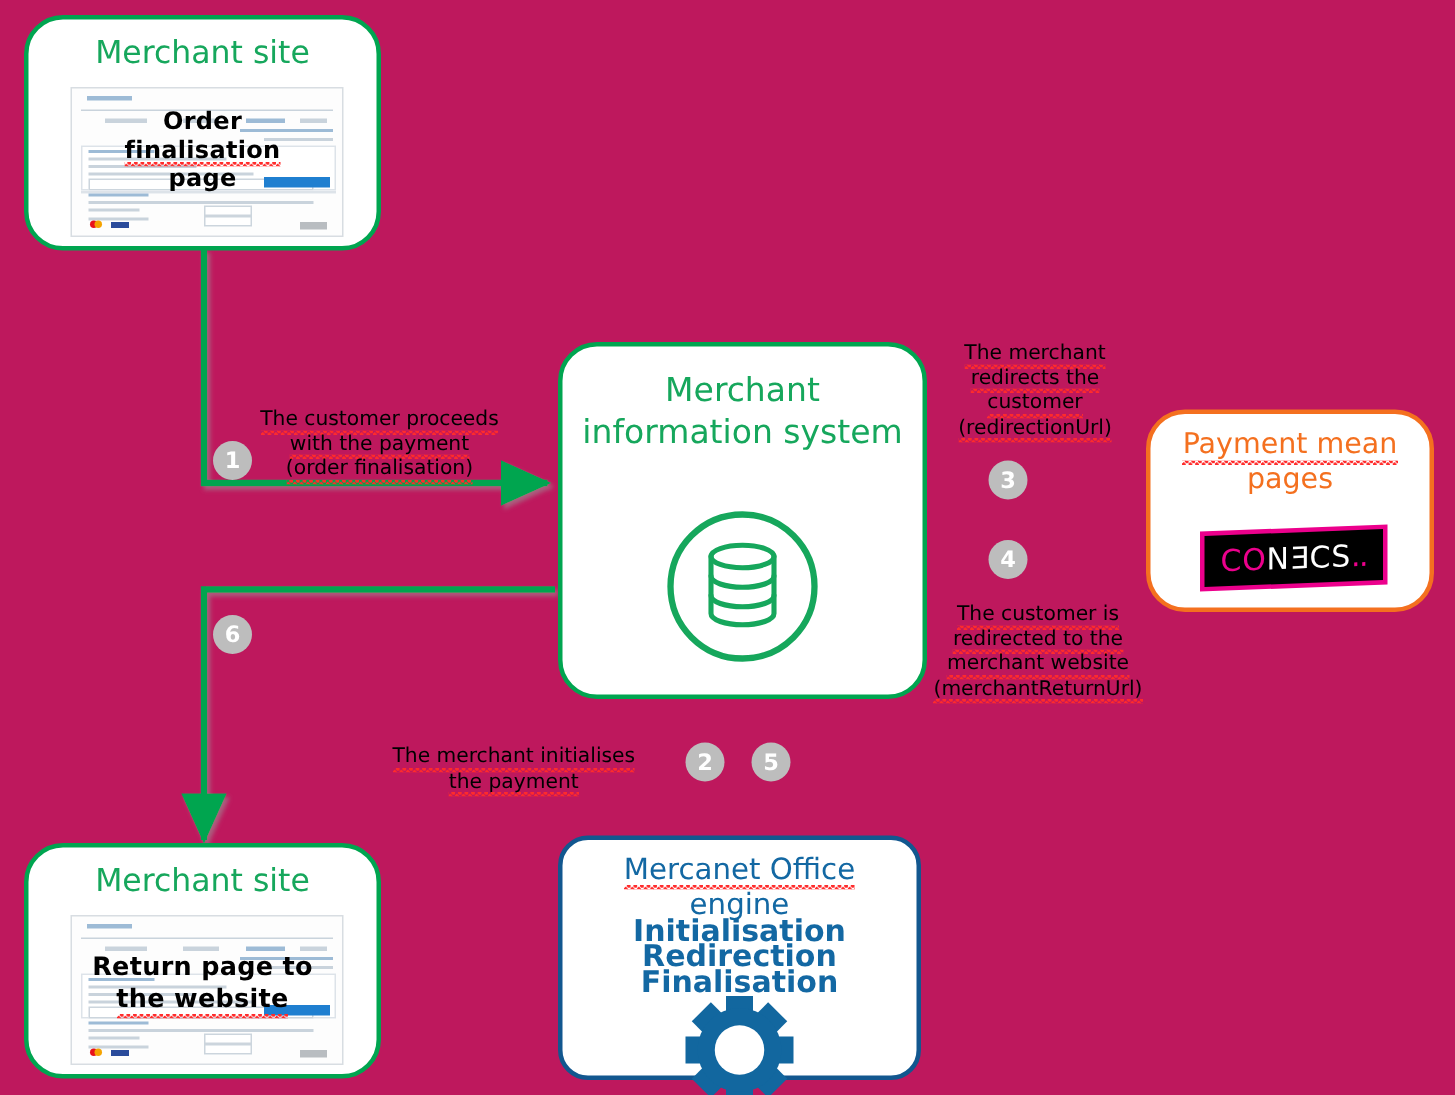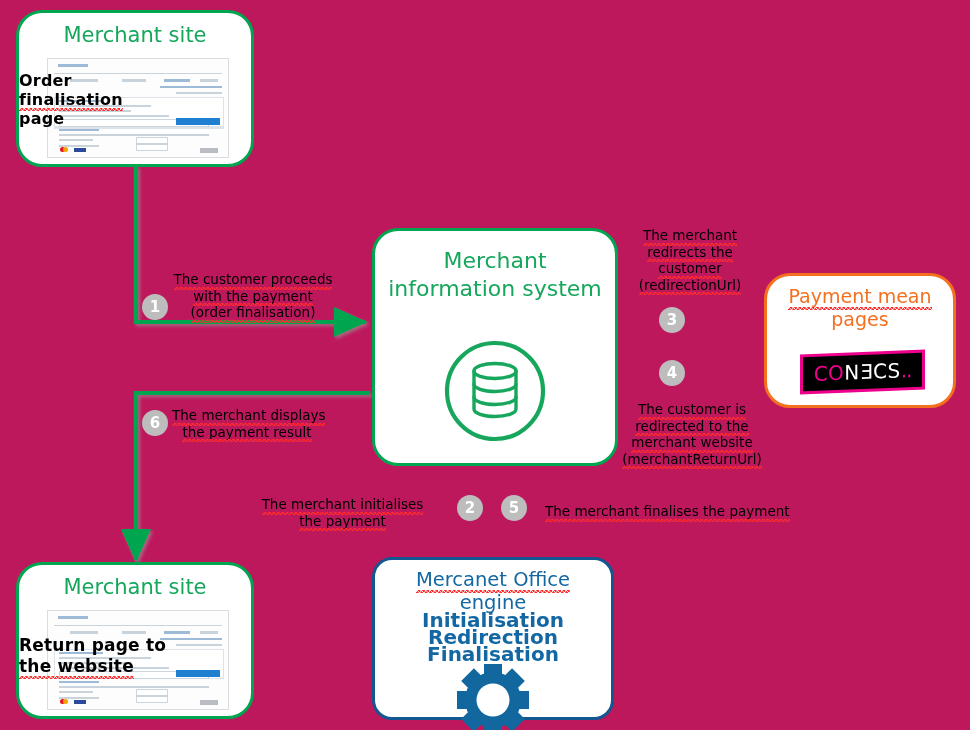--- a/index.html
+++ b/index.html
@@ -65,21 +65,21 @@
   .thumb .tbox{ position:absolute; border:1px solid #dde3e9; background:#fff; }
   .thumb .tfield{ position:absolute; border:1px solid #ccd5dd; background:#fff; }
   .thumb .tbtn{ position:absolute; background:#1f7fd0; }
   .thumb .tgrey{ position:absolute; background:#b9bdc1; }
   .thumb .tmc1{ position:absolute; width:5px;height:5px;border-radius:50%;background:#e8121b; }
   .thumb .tmc2{ position:absolute; width:5px;height:5px;border-radius:50%;background:#f5a300; }
   .thumb .tvisa{ position:absolute; background:#2a4b9b; }
   .thumb-cap{
     position:absolute;
     left:0; right:0;
-    text-align:left;
+    text-align:center;
     color:#000;
     font-weight:bold;
     font-size:16px;
     line-height:19px;
     letter-spacing:.2px;
   }
 
   
   .badge{
     position:absolute;
@@ -355,29 +355,25 @@
 
   <div class="badge" style="left:659px;top:360px;">4</div>
   <div class="cap" style="left:612px;top:401px;width:160px;">
     <span class="sq">The customer is</span><br>
     <span class="sq">redirected to the</span><br>
     <span class="sq">merchant website</span><br>
     <span class="sq">(merchantReturnUrl)</span>
   </div>
 
   <div class="badge" style="left:142px;top:410px;">6</div>
-  <div class="cap" style="left:172px;top:407px;width:150px;">
-    <span class="sq">The merchant displays</span><br>
-    <span class="sq">the payment result</span>
-  </div>
 
   <div class="badge" style="left:457px;top:495px;">2</div>
   <div class="cap" style="left:245px;top:496px;width:195px;">
     <span class="sq">The merchant initialises</span><br>
     <span class="sq">the payment</span><br>
   </div>
 
   <div class="badge" style="left:501px;top:495px;">5</div>
   <div class="cap" style="left:545px;top:503px;width:240px;">
-    <span class="sq">The merchant finalises the payment</span><br>
+    <br>
   </div>
 
 </div>
 
 </body></html>

